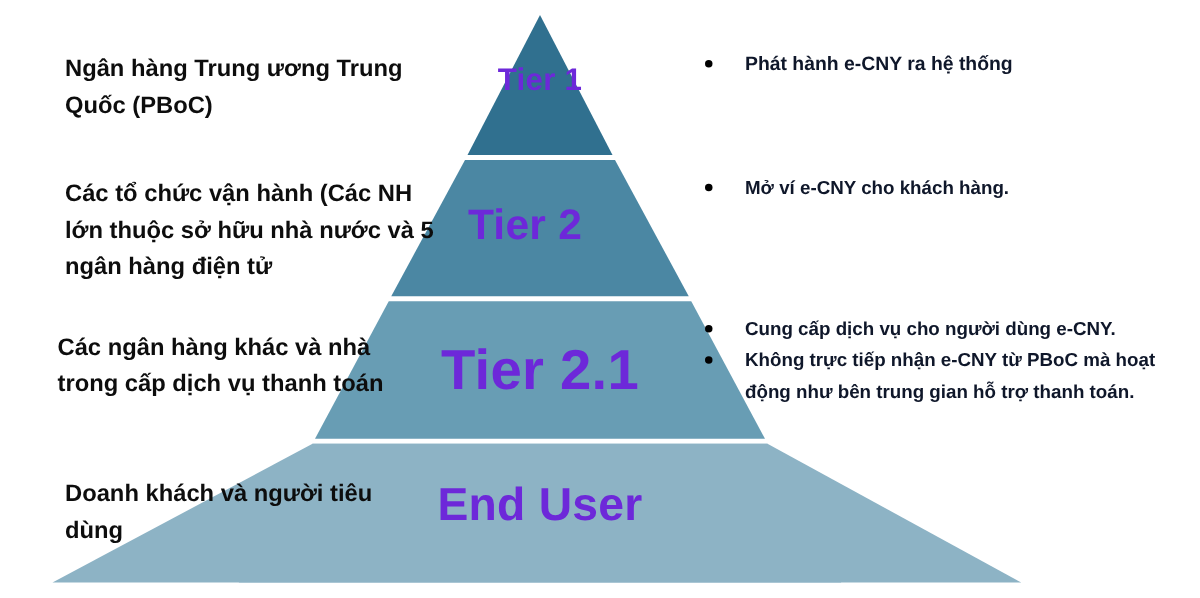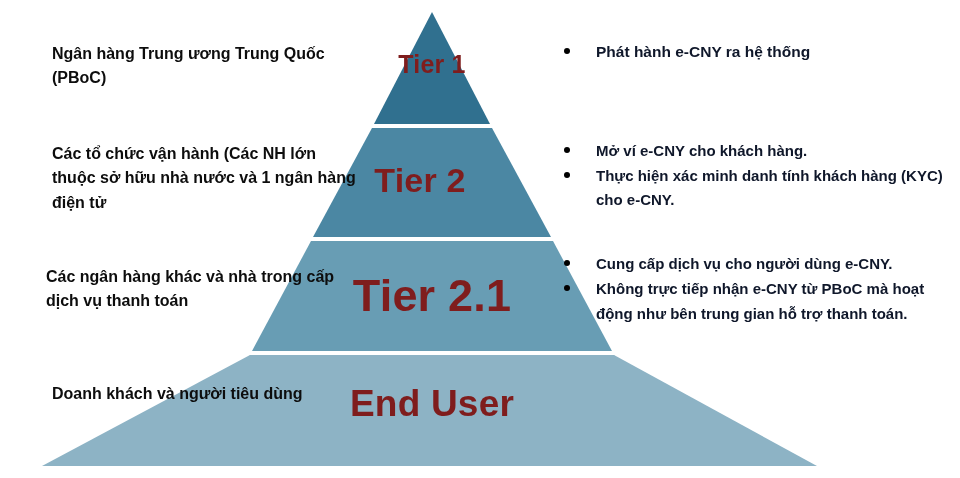--- a/index.html
+++ b/index.html
@@ -26,37 +26,37 @@
   .pyramid-svg {
     position: absolute;
     left: 0; top: 0;
     width: 960px;
     height: 478px;
   }
 
   
   .tier-label {
     position: absolute;
-    color: #7f1d1d;
+    color: #6d28d9;
     font-weight: bold;
     text-align: center;
     white-space: nowrap;
     letter-spacing: 0.2px;
     line-height: 1;
   }
   .tier-label-1 { left: 332px; top: 52px;  width: 200px; font-size: 25px; }
   .tier-label-2 { left: 320px; top: 163px; width: 200px; font-size: 34px; }
   .tier-label-3 { left: 322px; top: 273px; width: 220px; font-size: 45px; }
   .tier-label-4 { left: 322px; top: 385px; width: 220px; font-size: 37px; }
 
   
   .left-text {
     position: absolute;
     font-weight: bold;
-    font-size: 16px;
+    font-size: 19px;
     line-height: 1.52;
     color: #0d0d0d;
     text-align: left;
   }
   .left-1 { left: 52px;  top: 42px;  width: 300px; }
   .left-2 { left: 52px;  top: 142px; width: 310px; }
   .left-3 { left: 46px;  top: 265px; width: 300px; }
   .left-4 { left: 52px;  top: 382px; width: 260px; }
 
   
@@ -109,42 +109,38 @@
 
     <polygon points="250,355 614,355 817,466 42,466" fill="#8db3c5"></polygon>
   </svg>
 
   <div class="tier-label tier-label-1">Tier 1</div>
   <div class="tier-label tier-label-2">Tier 2</div>
   <div class="tier-label tier-label-3">Tier 2.1</div>
   <div class="tier-label tier-label-4">End User</div>
 
   <div class="left-text left-1">Ngân hàng Trung ương Trung Quốc (PBoC)</div>
-  <div class="left-text left-2">Các tổ chức vận hành (Các NH lớn thuộc sở hữu nhà nước và 1 ngân hàng điện tử</div>
+  <div class="left-text left-2">Các tổ chức vận hành (Các NH lớn thuộc sở hữu nhà nước và 5 ngân hàng điện tử</div>
   <div class="left-text left-3">Các ngân hàng khác và nhà trong cấp dịch vụ thanh toán</div>
   <div class="left-text left-4">Doanh khách và người tiêu dùng</div>
 
   <div class="right-block right-1">
     <ul class="bullet-list">
       <li class="bullet-item">
         <span class="bullet-dot"></span>
         <span>Phát hành e-CNY ra hệ thống</span>
       </li>
     </ul>
   </div>
 
   <div class="right-block right-2">
     <ul class="bullet-list">
       <li class="bullet-item">
         <span class="bullet-dot"></span>
         <span>Mở ví e-CNY cho khách hàng.</span>
-      </li>
-      <li class="bullet-item">
-        <span class="bullet-dot"></span>
-        <span>Thực hiện xác minh danh tính khách hàng (KYC) cho e-CNY.</span>
       </li>
     </ul>
   </div>
 
   <div class="right-block right-3">
     <ul class="bullet-list">
       <li class="bullet-item">
         <span class="bullet-dot"></span>
         <span>Cung cấp dịch vụ cho người dùng e-CNY.</span>
       </li>

